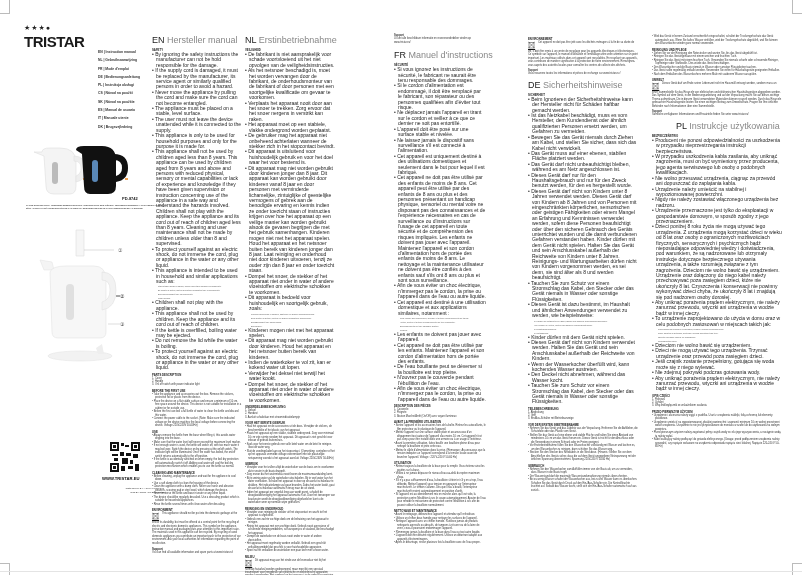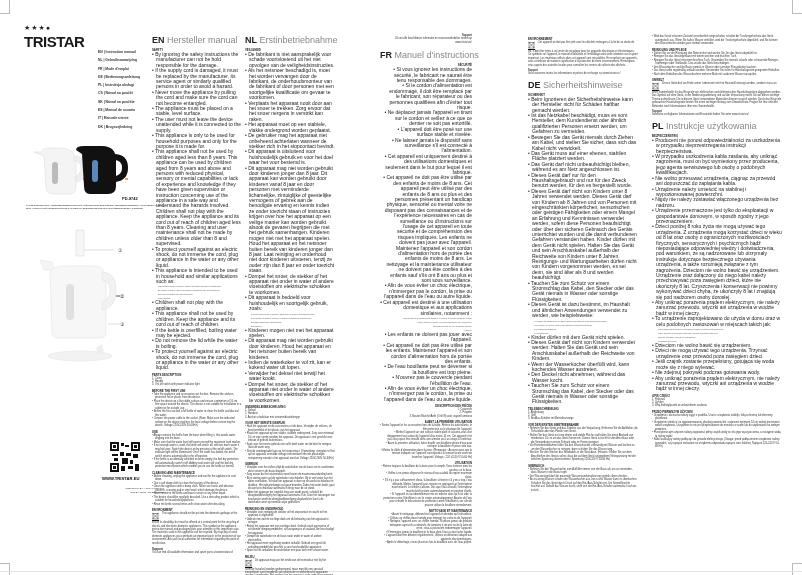--- a/index.html
+++ b/index.html
@@ -25,21 +25,21 @@
   .model { position: absolute; left: 100px; top: 172px; font-size: 4px; font-weight: bold; color: #222; }
   .parts-caption { position: absolute; left: 4px; top: 180px; width: 140px; font-size: 2.2px; font-weight: bold; color: #444; line-height: 3.4px; }
   .diagram { position: absolute; left: 10px; top: 196px; width: 100px; height: 150px; }
   .qr { position: absolute; left: 88px; top: 418px; width: 30px; height: 30px; }
   .website { position: absolute; left: 80px; top: 452px; font-size: 4.2px; font-weight: bold; color: #111; white-space: nowrap; }
   .address { position: absolute; left: 70px; top: 462px; width: 72px; font-size: 2.2px; color: #333; text-align: right; line-height: 4px; }
 
   
   .col { position: absolute; top: 35px; font-size: 3.2px; line-height: 4.4px; color: #2a2a2a; }
   .col h1 { font-size: 9px; line-height: 11px; font-weight: normal; color: #888; margin-bottom: 1px; white-space: nowrap; }
-  .col h1 b { color: #222; font-weight: bold; }
+  .col h1 b { color: #222; font-weight: normal; }
   .col h2 { font-size: 2.8px; font-weight: bold; color: #222; margin-top: 2px; line-height: 4px; text-transform: uppercase; }
   .col ul { list-style: none; }
   .col li.big { font-size: 5px; line-height: 5.4px; padding-left: 4px; text-indent: -4px; color: #222; }
   .col li.small { font-size: 2.6px; line-height: 3.5px; padding-left: 3px; text-indent: -3px; color: #333; }
   .col li.sub { font-size: 2.1px; line-height: 4px; padding-left: 6px; color: #555; }
   .col p.small { font-size: 2.6px; line-height: 3.4px; color: #333; }
   .col ol { list-style: none; font-size: 2.6px; line-height: 3.3px; color: #333; }
   .weee { display: inline-block; width: 7px; height: 9px; vertical-align: top; margin-right: 3px; }
 </style>
 </head>
@@ -255,21 +255,21 @@
     <p class="small">
       <svg class="weee" viewBox="0 0 7 9">
           <rect x="1" y="1.5" width="5" height="5.5" fill="none" stroke="#333" stroke-width="0.5"></rect>
           <line x1="0" y1="0.5" x2="7" y2="7.5" stroke="#333" stroke-width="0.5"></line>
           <line x1="7" y1="0.5" x2="0" y2="7.5" stroke="#333" stroke-width="0.5"></line>
           <rect x="0" y="8" width="7" height="1" fill="#111"></rect>
         </svg><span>Dit apparaat mag aan het einde van de levensduur niet bij het normale huisafval worden gedeponeerd, maar moet bij een speciaal inzamelpunt voor hergebruik van elektrische en elektronische apparaten worden aangeboden. Het symbool op het apparaat, in de gebruiksaanwijzing en op de verpakking attendeert u hierop. De in het apparaat gebruikte materialen kunnen worden gerecycled. Met het recyclen van gebruikte huishoudelijke apparaten levert u een belangrijke bijdrage aan de bescherming van ons milieu. Informeer bij uw lokale overheid naar het inzamelpunt.</span>
     </p>
   </div>
 
-  <div class="col" style="left:380px; width:92px;text-align:right;">
+  <div class="col" style="left:394px; width:92px;">
     <p class="small" style="margin-top:-1px;"><b>Support</b></p>
     <p class="small">U kunt alle beschikbare informatie en reserveonderdelen vinden op www.tristar.eu!</p>
     <h1 style="margin-top:6px;"><b>FR</b> <span>Manuel d'instructions</span></h1>
     <h2>SÉCURITÉ</h2>
     <ul>
       <li class="big">• <span>Si vous ignorez les instructions de sécurité, le fabricant ne saurait être tenu responsable des dommages.</span></li>
       <li class="big">• <span>Si le cordon d'alimentation est endommagé, il doit être remplacé par le fabricant, son réparateur ou des personnes qualifiées afin d'éviter tout risque.</span></li>
       <li class="big">• <span>Ne déplacez jamais l'appareil en tirant sur le cordon et veillez à ce que ce dernier ne soit pas entortillé.</span></li>
       <li class="big">• <span>L'appareil doit être posé sur une surface stable et nivelée.</span></li>
       <li class="big">• <span>Ne laissez jamais le dispositif sans surveillance s'il est connecté à l'alimentation.</span></li>
@@ -390,21 +390,21 @@
     <p class="small">
       <svg class="weee" viewBox="0 0 7 9">
           <rect x="1" y="1.5" width="5" height="5.5" fill="none" stroke="#333" stroke-width="0.5"></rect>
           <line x1="0" y1="0.5" x2="7" y2="7.5" stroke="#333" stroke-width="0.5"></line>
           <line x1="7" y1="0.5" x2="0" y2="7.5" stroke="#333" stroke-width="0.5"></line>
           <rect x="0" y="8" width="7" height="1" fill="#111"></rect>
         </svg><span>Dieses Gerät darf am Ende seiner Lebenszeit nicht im Hausmüll entsorgt werden, sondern muss an einer Sammelstelle für das Recyceln von elektrischen und elektronischen Haushaltsgeräten abgegeben werden. Das Symbol auf dem Gerät, in der Bedienungsanleitung und auf der Verpackung macht Sie auf dieses wichtige Thema aufmerksam. Die in diesem Gerät verwendeten Materialien können recycelt werden. Durch das Recyceln gebrauchter Haushaltsgeräte leisten Sie einen wichtigen Beitrag zum Umweltschutz. Fragen Sie Ihre örtlichen Behörden nach Informationen über eine Sammelstelle.</span>
     </p>
     <p class="small" style="margin-top:2px;"><b>Support</b></p>
     <p class="small">Sämtliche verfügbaren Informationen und Ersatzteile finden Sie unter www.tristar.eu!</p>
-    <h1 style="margin-top:4px;"><b>PL</b> <span>Instrukcje użytkowania</span></h1>
+    <h1 style="margin-top:4px;margin-left:24px;"><b>PL</b> <span>Instrukcje użytkowania</span></h1>
     <h2>BEZPIECZEŃSTWO</h2>
     <ul>
       <li class="big">• <span>Producent nie ponosi odpowiedzialności za uszkodzenia w przypadku nieprzestrzegania instrukcji bezpieczeństwa.</span></li>
       <li class="big">• <span>W przypadku uszkodzenia kabla zasilania, aby uniknąć zagrożenia, musi on być wymieniony przez producenta, jego agenta serwisowego lub osoby o podobnych kwalifikacjach.</span></li>
       <li class="big">• <span>Nie wolno przesuwać urządzenia, ciągnąc za przewód ani dopuszczać do zaplątania kabla.</span></li>
       <li class="big">• <span>Urządzenie należy umieścić na stabilnej i wypoziomowanej powierzchni.</span></li>
       <li class="big">• <span>Nigdy nie należy zostawiać włączonego urządzenia bez nadzoru.</span></li>
       <li class="big">• <span>Urządzenie przeznaczone jest tylko do eksploatacji w gospodarstwie domowym, w sposób zgodny z jego przeznaczeniem.</span></li>
       <li class="big">• <span>Dzieci poniżej 8 roku życia nie mogą używać tego urządzenia. Z urządzenia mogą korzystać dzieci w wieku od 8 lat oraz osoby o ograniczonych możliwościach fizycznych, sensorycznych i psychicznych bądź nieposiadające odpowiedniej wiedzy i doświadczenia, pod warunkiem, że są nadzorowane lub otrzymały instrukcje dotyczące bezpiecznego używania urządzenia, a także rozumieją związane z tym zagrożenia. Dzieciom nie wolno bawić się urządzeniem. Urządzenie oraz dołączony do niego kabel należy przechowywać poza zasięgiem dzieci, które nie ukończyły 8 lat. Czyszczenia i konserwacji nie powinny wykonywać dzieci chyba, że ukończyły 8 lat i znajdują się pod nadzorem osoby dorosłej.</span></li>
       <li class="big">• <span>Aby uniknąć porażenia prądem elektrycznym, nie należy zanurzać przewodu, wtyczki ani urządzenia w wodzie bądź w innej cieczy.</span></li>

